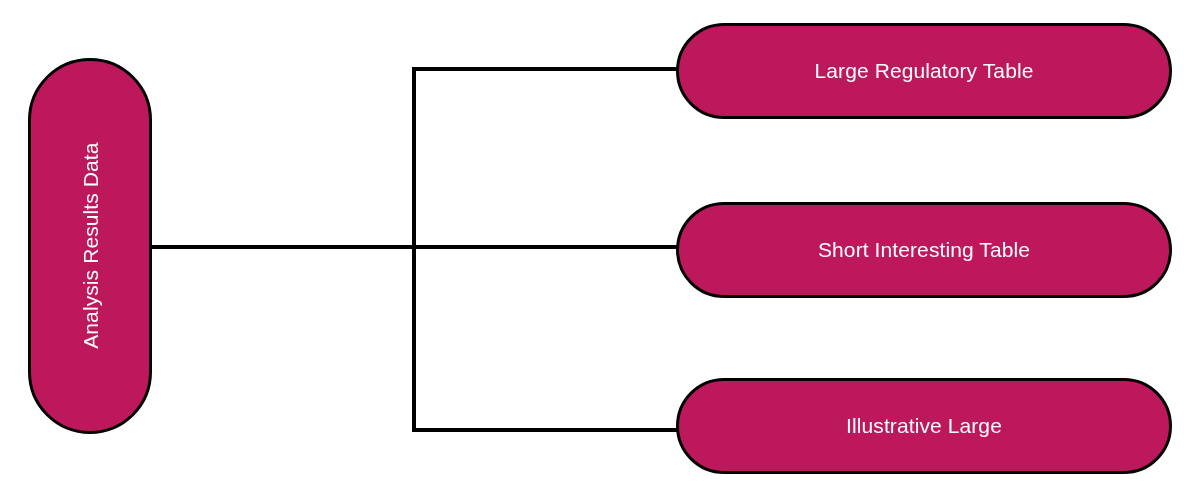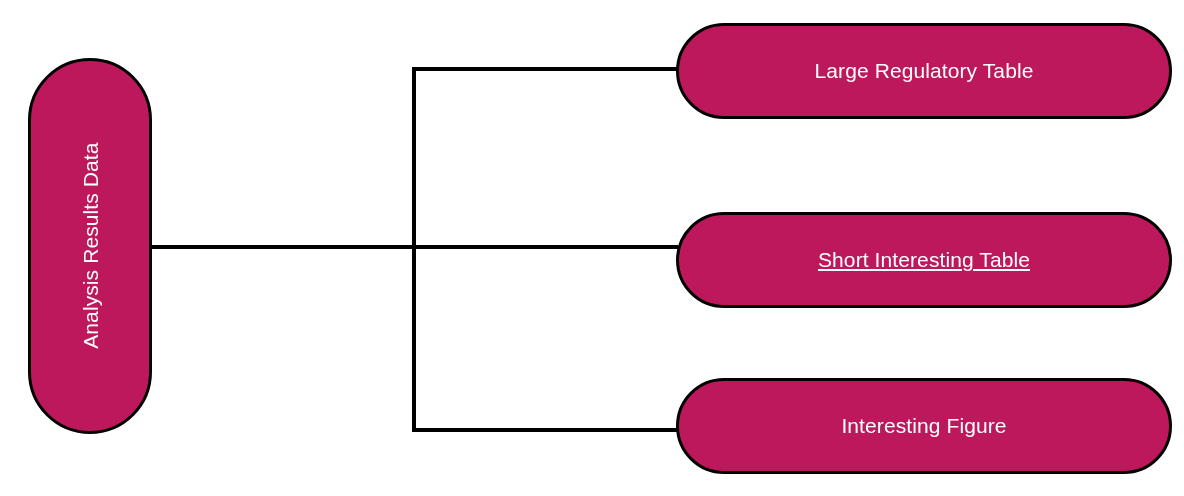--- a/index.html
+++ b/index.html
@@ -60,21 +60,21 @@
     transform-origin: center center;
   }
   
   .leaf-node {
     left: 676px;
     width: 496px;
     height: 96px;
     border-radius: 48px;
   }
   #leaf-node-0 { top: 23px; }
-  #leaf-node-1 { top: 212px; text-decoration: underline; }
+  #leaf-node-1 { top: 202px; }
   #leaf-node-2 { top: 378px; }
 </style>
 </head>
 <body>
 
 <div id="canvas">
 
   <svg id="edges" viewBox="0 0 1184 496" width="1184" height="496" xmlns="http://www.w3.org/2000/svg">
     <g stroke="#000000" stroke-width="4" stroke-linecap="butt" fill="none">
       <line x1="152" y1="247" x2="416" y2="247"></line>
@@ -91,16 +91,16 @@
 
   <div id="leaf-node-0" class="node leaf-node">
     <span class="node-label">Large Regulatory Table</span>
   </div>
 
   <div id="leaf-node-1" class="node leaf-node">
     <span class="node-label">Short Interesting Table</span>
   </div>
 
   <div id="leaf-node-2" class="node leaf-node">
-    <span class="node-label">Interesting Figure</span>
+    <span class="node-label">Illustrative Large</span>
   </div>
 
 </div>
 
 </body></html>

